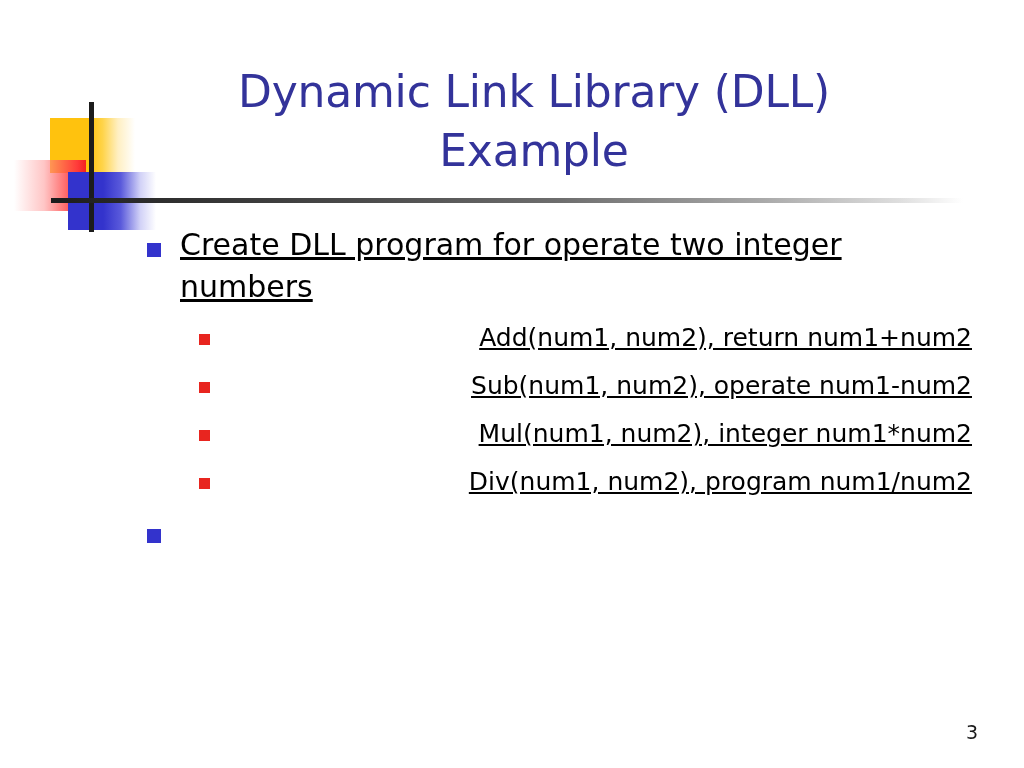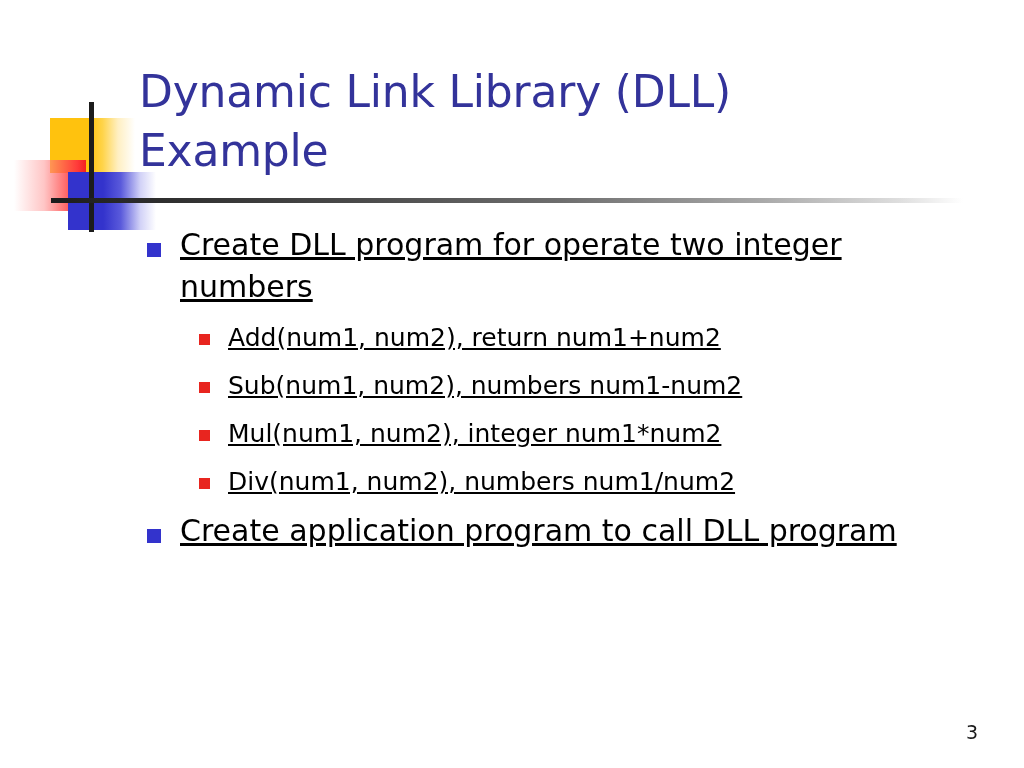--- a/index.html
+++ b/index.html
@@ -83,20 +83,21 @@
     position: absolute;
     left: 139px;
     top: 62px;
     width: 790px;
     font-size: 44px;
     line-height: 59px;
     color: #33339A;
     font-weight: normal;
     letter-spacing: -0.2px;
     margin: 0;
+    text-align: center;
   }
 
   
   #body {
     position: absolute;
     left: 142px;
     top: 224px;
     width: 830px;
   }
   ul.level1 {
@@ -118,20 +119,21 @@
     left: 5px;
     top: 19px;
     width: 14px;
     height: 14px;
     background: #3333CC;
   }
   ul.level2 {
     list-style: none;
     margin: 6px 0 4px 0;
     padding: 0 0 0 19px;
+    text-align: right;
   }
   li.item2 {
     position: relative;
     padding-left: 29px;
     font-size: 25px;
     line-height: 48px;
     color: #000000;
   }
   li.item2 > .marker2 {
     position: absolute;
@@ -173,36 +175,35 @@
         <span class="marker1"></span>
         <span>Create DLL program for operate two integer numbers</span>
 
         <ul class="level2">
           <li class="item2">
             <span class="marker2"></span>
             <span>Add(num1, num2), return num1+num2</span>
           </li>
           <li class="item2">
             <span class="marker2"></span>
-            <span>Sub(num1, num2), numbers num1-num2</span>
+            <span>Sub(num1, num2), operate num1-num2</span>
           </li>
           <li class="item2">
             <span class="marker2"></span>
             <span>Mul(num1, num2), integer num1*num2</span>
           </li>
           <li class="item2">
             <span class="marker2"></span>
-            <span>Div(num1, num2), numbers num1/num2</span>
+            <span>Div(num1, num2), program num1/num2</span>
           </li>
         </ul>
       </li>
 
       <li class="item1">
         <span class="marker1"></span>
-        <span>Create application program to call DLL program</span>
       </li>
 
     </ul>
   </div>
 
   <div id="page-number">3</div>
 
 </div>
 
 </body></html>

